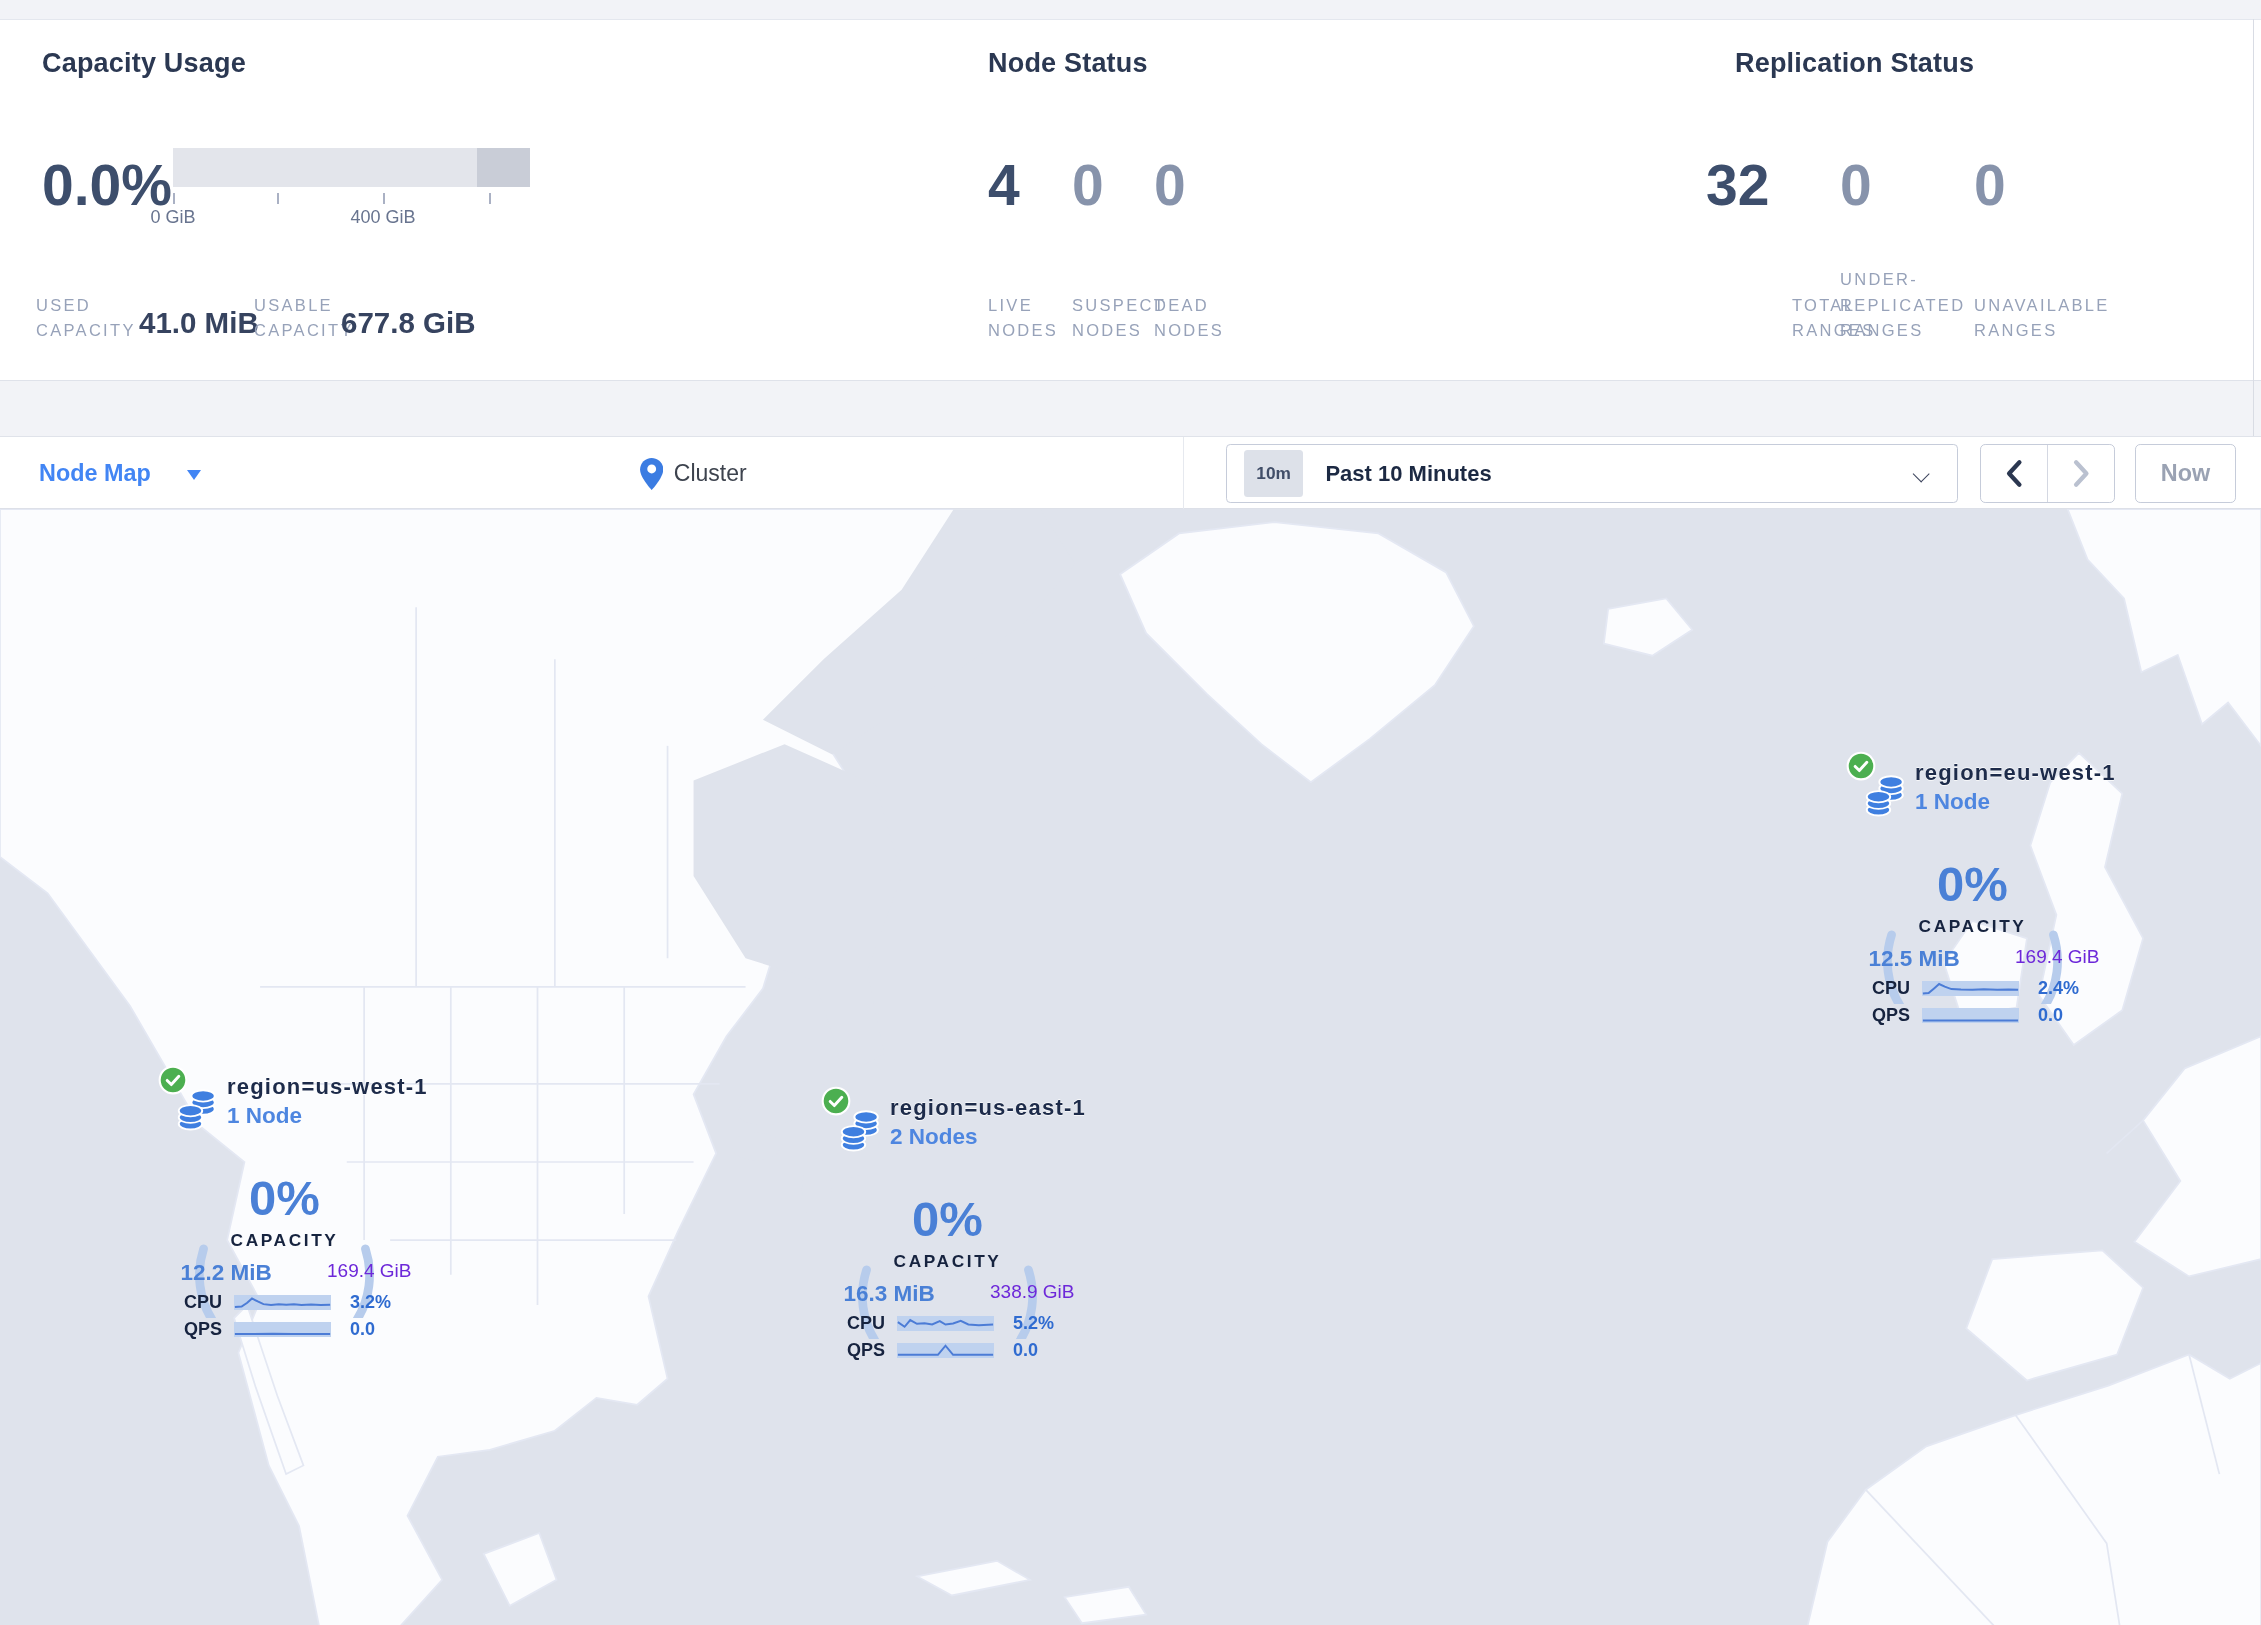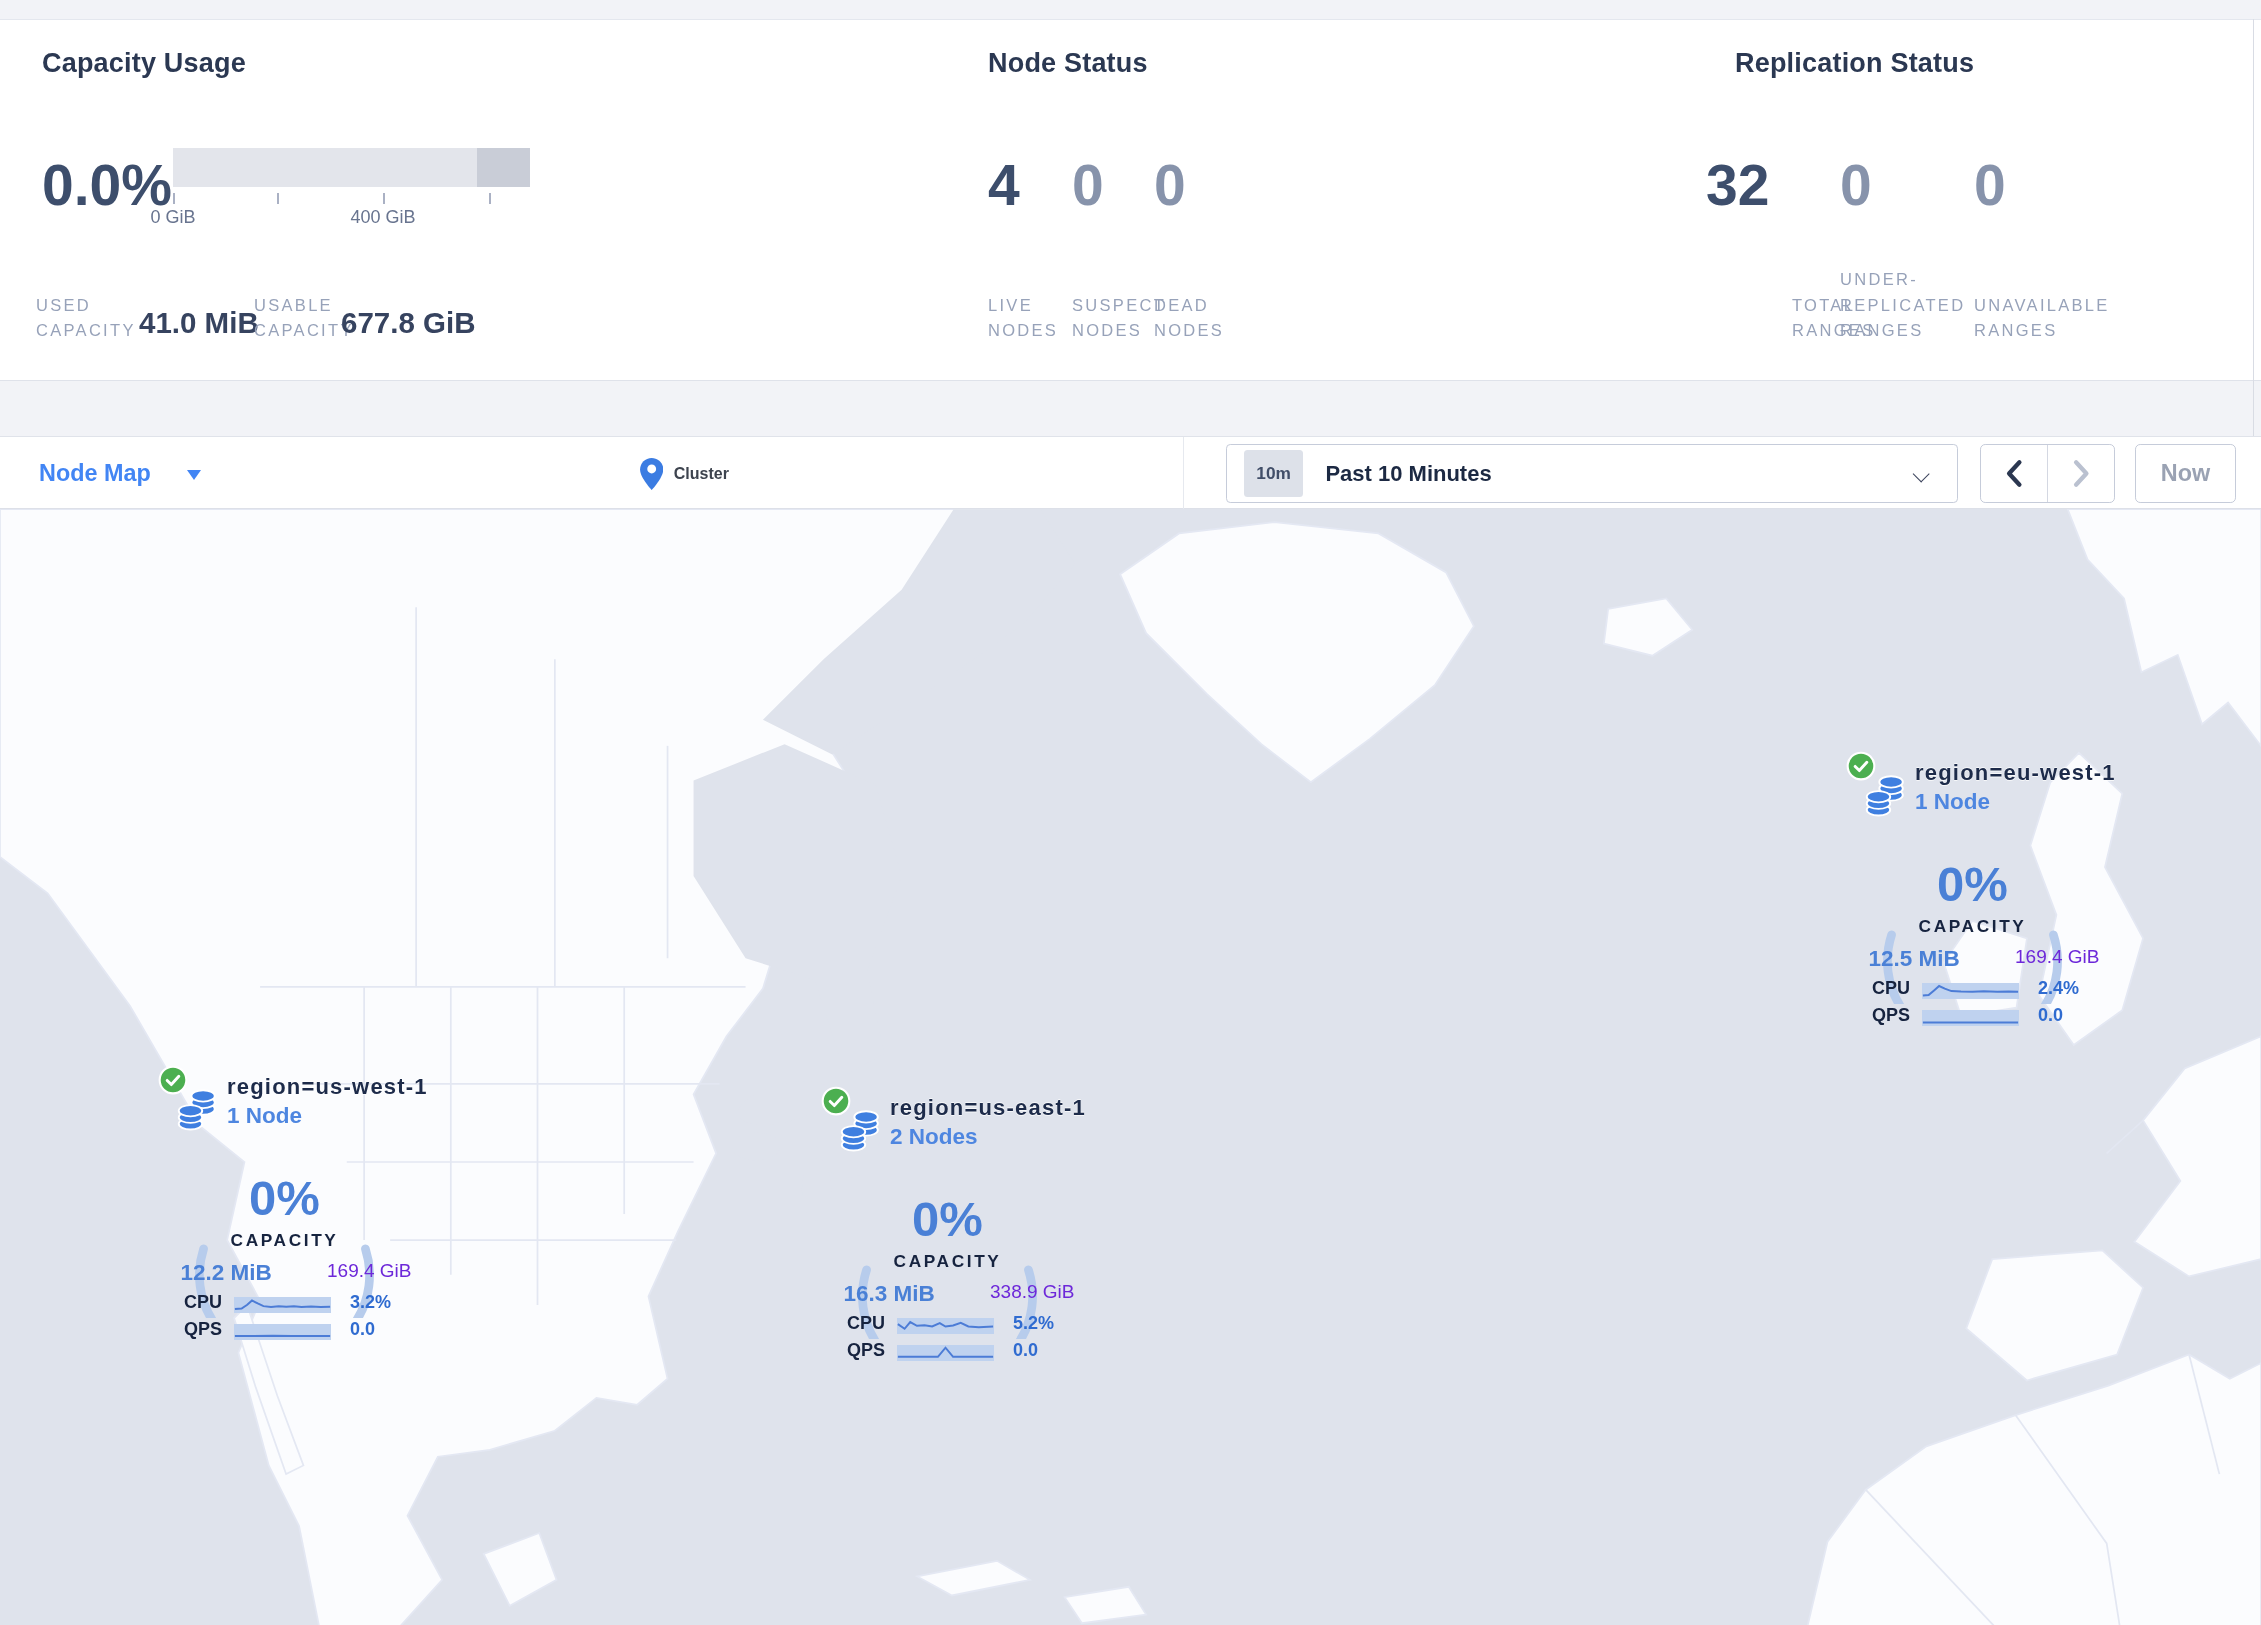--- a/index.html
+++ b/index.html
@@ -36,21 +36,21 @@
   
   .toolbar{
     position:absolute;left:0;top:436px;width:2261px;height:73px;background:#ffffff;
     border-top:0.9px solid #e0e3ea;border-bottom:0.9px solid #dde0e8;box-sizing:border-box;
   }
   .view-selector{position:absolute;left:39px;top:0;height:73px;display:flex;align-items:center;cursor:pointer;}
   .view-selector-label{font-size:23.4px;font-weight:600;color:#4285f4;}
   .caret-down{width:0;height:0;border-left:7.8px solid transparent;border-right:7.8px solid transparent;border-top:10.4px solid #4285f4;margin-left:36px;margin-top:3.5px;}
   .toolbar-divider{position:absolute;left:1183px;top:0;width:0.9px;height:73px;background:#e6e9ef;}
   .breadcrumb{position:absolute;left:640px;top:0;height:73px;display:flex;align-items:center;gap:10.4px;}
-  .breadcrumb-label{font-size:16px;font-weight:700;color:#3d434e;}
+  .breadcrumb-label{font-size:23px;font-weight:400;color:#3d434e;}
 
   .time-select{
     position:absolute;left:1226px;top:7px;width:732px;height:59px;background:#fff;
     border:0.9px solid #c6ccda;border-radius:4.3px;box-sizing:border-box;
     display:flex;align-items:center;cursor:pointer;
   }
   .time-badge{
     margin-left:17.3px;background:#dde1e9;border-radius:3.5px;padding:13px 12px;
     font-size:17.3px;font-weight:700;color:#414e68;
   }
@@ -85,21 +85,21 @@
     letter-spacing:1.2px;white-space:nowrap;
     text-shadow:0 0.9px 0 rgba(255,255,255,.7),0 -0.9px 0 rgba(255,255,255,.7);
   }
   .mk-nodes{position:absolute;left:69px;top:38px;font-size:22.5px;font-weight:700;color:#4e86e0;white-space:nowrap;}
   .mk-arc{position:absolute;left:31px;top:62px;}
   .mk-pct{position:absolute;left:40px;top:109px;width:173px;text-align:center;font-size:49px;font-weight:700;color:#4a80d6;line-height:1;}
   .mk-cap{position:absolute;left:40px;top:165px;width:173px;text-align:center;font-size:17.3px;font-weight:700;color:#16233f;letter-spacing:2.6px;}
   .mk-vals{position:absolute;left:22.5px;top:195px;width:231px;display:flex;justify-content:space-between;}
   .mk-used{font-size:22.5px;font-weight:600;color:#4a80d6;}
   .mk-total{font-size:19px;font-weight:400;color:#6d28d9;}
-  .mk-row{position:absolute;left:26px;display:flex;align-items:flex-end;}
+  .mk-row{position:absolute;left:26px;display:flex;align-items:center;}
   .mk-row.cpu{top:227px;}
   .mk-row.qps{top:254px;}
   .mk-metric{width:50px;font-size:18px;font-weight:700;color:#16233f;}
   .spark{width:97px;height:15.6px;background:#bfd2ef;display:block;}
   .mk-val{margin-left:19px;font-size:18px;font-weight:700;color:#2f6bd0;}
 </style>
 </head>
 <body>
 
 <div class="stats-panel">

